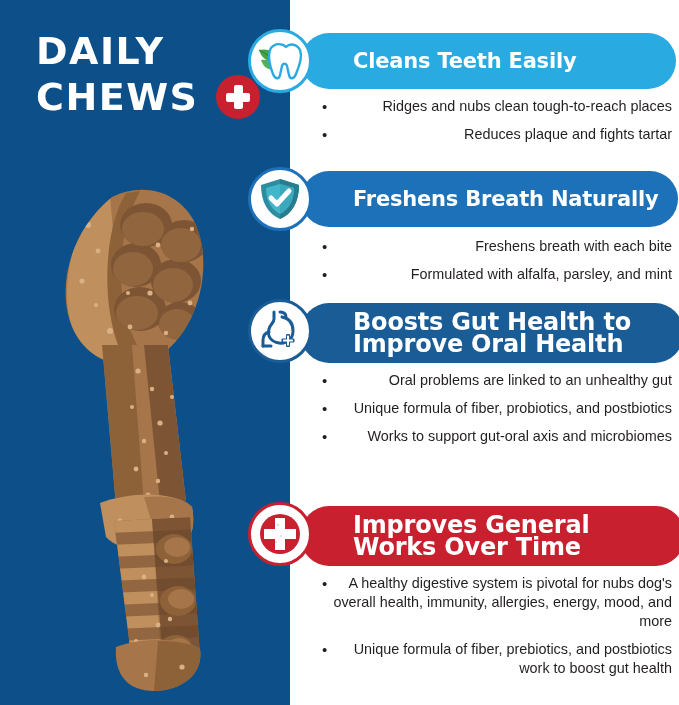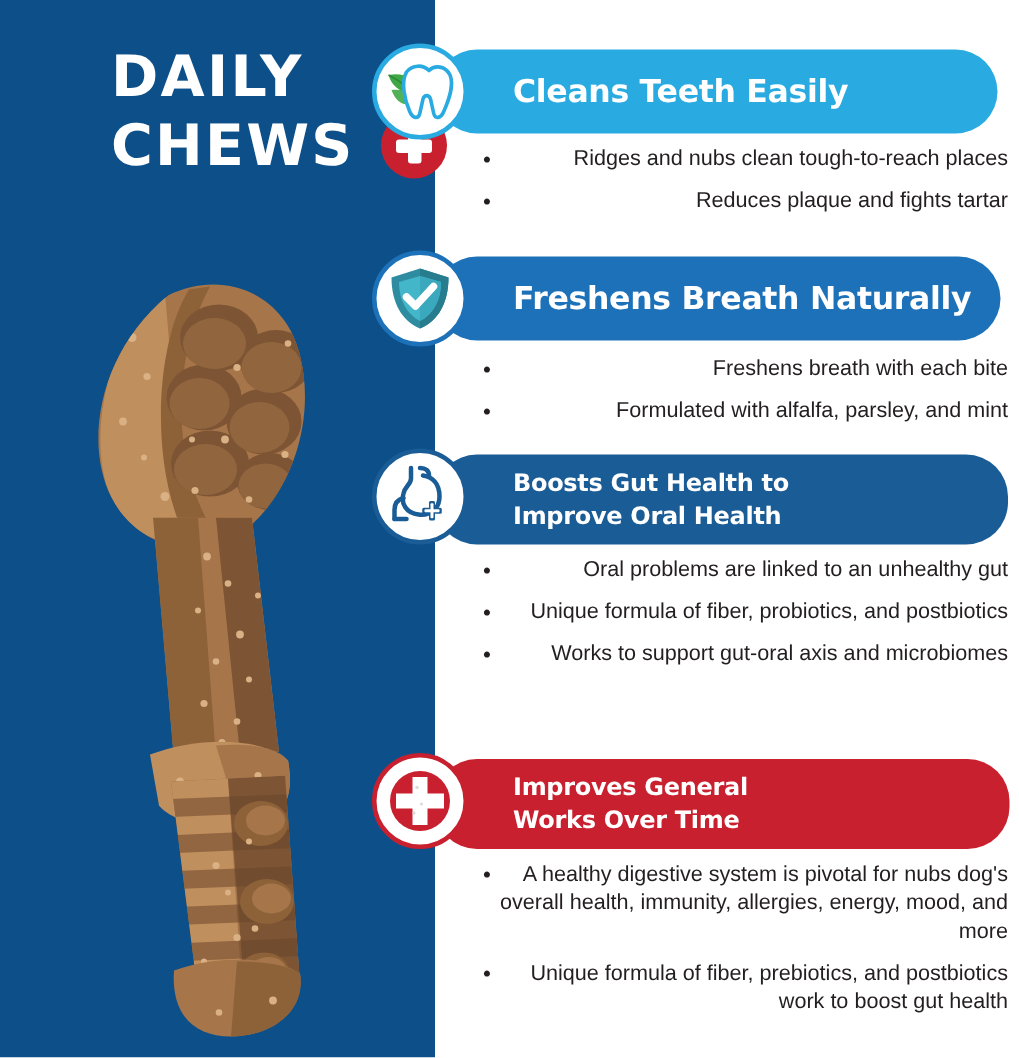--- a/index.html
+++ b/index.html
@@ -20,21 +20,20 @@
   
   #headline{
     position:absolute; left:36px; top:28px; width:240px;
     color:#ffffff;
     font-weight:bold;
     font-size:38px;
     line-height:46px;
     letter-spacing:1.5px;
     font-family:"DejaVu Sans", sans-serif;
     text-transform:uppercase;
-    margin-left:38px;
   }
   #headline .ln{ display:block; white-space:nowrap; }
   #headline .ln3{ display:flex; align-items:center; gap:18px; }
 
   .cross-badge{
     display:inline-block; position:relative;
     width:44px; height:44px; border-radius:50%;
     background:#c8202e; flex:0 0 auto;
   }
   .cross-badge::before,
@@ -48,32 +47,32 @@
   #chew-toy{ position:absolute; left:40px; top:185px; width:210px; height:510px; }
 
   
   .feature{ position:absolute; left:0; width:679px; }
   #feature-0{ top:33px; }
   #feature-1{ top:171px; }
   #feature-2{ top:303px; }
   #feature-3{ top:506px; }
 
   .pill{
-    position:absolute; left:290px; height:56px;
+    position:absolute; left:301px; height:56px;
     border-radius:28px; display:flex; align-items:center;
   }
   .pill.two-line{ height:60px; }
   .pill-title{
     color:#ffffff; font-weight:bold;
     font-family:"DejaVu Sans", sans-serif;
     font-size:21px; line-height:23px;
     margin-left:52px; letter-spacing:-0.2px;
     white-space:pre-line;
   }
-  .pill.two-line .pill-title{ font-size:16px; line-height:22px; }
+  .pill.two-line .pill-title{ font-size:24px; line-height:22px; }
 
   .icon-badge{
     position:absolute; left:248px; top:-4px;
     width:64px; height:64px; border-radius:50%;
     background:#ffffff; border:3px solid;
     display:flex; align-items:center; justify-content:center;
     z-index:4;
   }
 
   .bullets{

